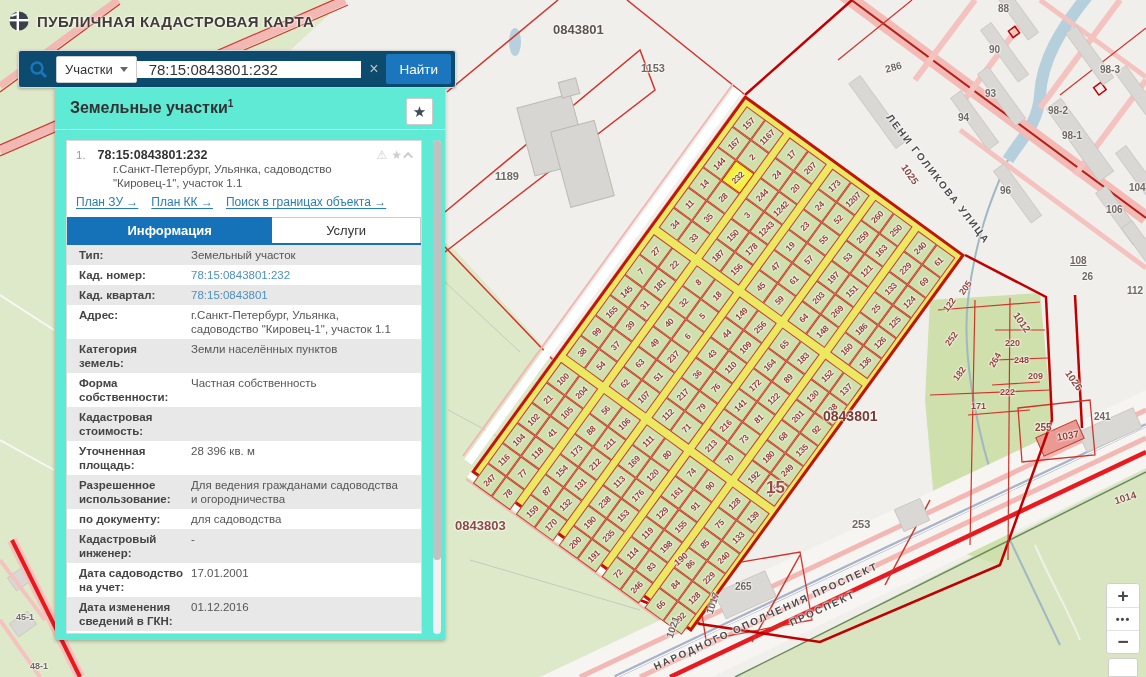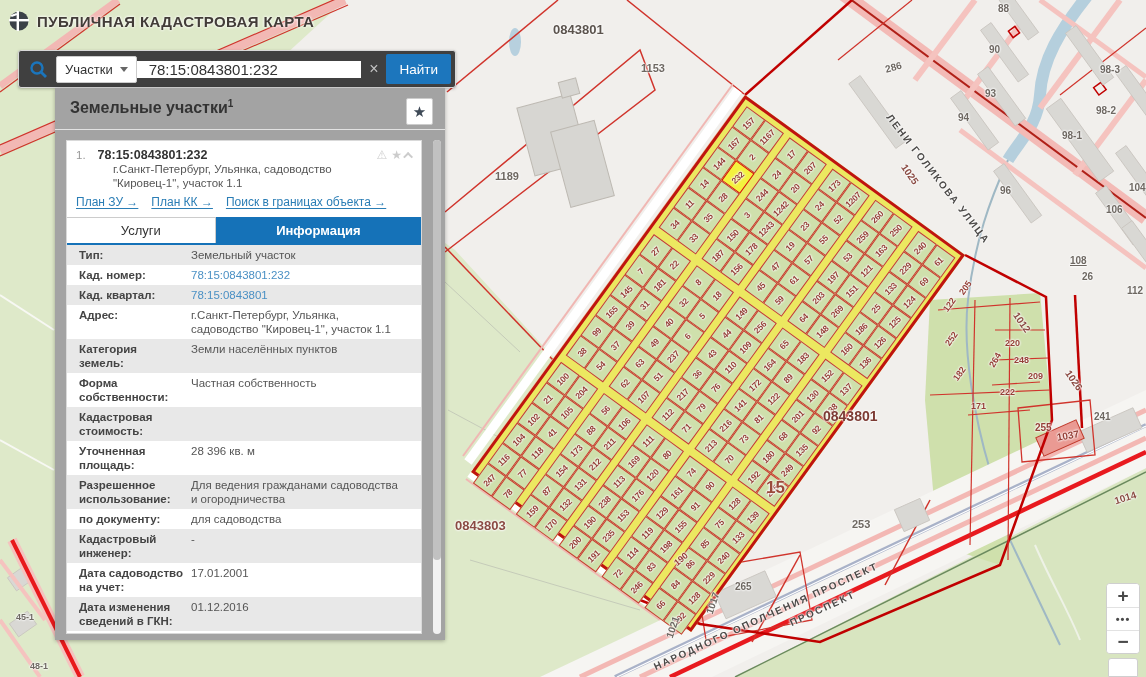--- a/index.html
+++ b/index.html
@@ -37,36 +37,36 @@
   #extra-ctl { position:absolute; left:1108px; top:658px; width:30px; height:19px;
     background:#fff; border:1px solid #cfcfcf; border-radius:3px 3px 0 0; z-index:6; }
 
   
   #app-header { position:absolute; left:8px; top:10px; z-index:7; display:flex; align-items:center; }
   #app-title { font-size:15px; font-weight:bold; color:#423c38; letter-spacing:0.4px; margin-left:7px;
     text-shadow:0 0 3px rgba(255,255,255,.9),0 0 3px rgba(255,255,255,.9); }
 
   
   #searchbar { position:absolute; left:18px; top:50px; width:438px; height:38px; z-index:8;
-    background:#404040; border:1px solid #d8d8d8; border-radius:3px;
+    background:#0c4a6e; border:1px solid #d8d8d8; border-radius:3px;
     box-shadow:0 1px 3px rgba(0,0,0,.25); display:flex; align-items:center; }
   #search-icon { margin:0 8px 0 10px; flex:0 0 auto; }
   #search-cat { display:flex; align-items:center; border:1px solid #ccc; border-radius:2px;
     height:27px; padding:0 8px; font-size:13px; color:#333; cursor:pointer; background:#fff; }
   #search-cat .caret { width:0; height:0; border-left:4px solid transparent;
     border-right:4px solid transparent; border-top:5px solid #666; margin-left:7px; }
   #search-input { flex:1; border:none; outline:none; font-size:15px; color:#333;
     padding:0 4px 0 12px; font-family:"Liberation Sans",sans-serif; min-width:0; }
   #search-clear { color:#c2c2c2; font-size:16px; padding:0 8px; cursor:pointer; }
   #search-btn { height:30px; padding:0 13px; margin-right:4px; background:#1c76bd; color:#fff;
     font-size:13.5px; border:none; border-radius:2px; cursor:pointer; }
 
   
   #panel { position:absolute; left:55px; top:88px; width:390px; height:552px; z-index:8;
-    background:#a3a3a3; box-shadow:0 1px 4px rgba(0,0,0,.3); overflow:hidden; }
+    background:#5eead4; box-shadow:0 1px 4px rgba(0,0,0,.3); overflow:hidden; }
   #panel-head { height:42px; display:flex; align-items:flex-start; justify-content:space-between;
     padding:10px 12px 0 15px; border-bottom:1px solid #e2e2e2; }
   #panel-title { font-size:16px; font-weight:bold; color:#333; }
   #panel-title sup { font-size:10px; color:#333; }
   #panel-star { width:27px; height:27px; border:1px solid #ccc; border-radius:2px; background:#fff;
     color:#3f4a57; font-size:15px; line-height:25px; text-align:center; cursor:pointer; }
 
   #scroll-track { position:absolute; right:4px; top:52px; width:8px; height:494px; background:#f1f1f1; border-radius:4px; }
   #scroll-thumb { position:absolute; left:0; top:0; width:8px; height:420px; background:#c1c1c1; border-radius:4px; }
 
@@ -824,21 +824,21 @@
       <span class="map-label" style="left: 1056px; top: 432px; font-size: 10px; color: rgb(149, 63, 55); transform: rotate(-10deg);">1037</span>
       <span class="map-label" style="left: 1070px; top: 255px; font-size: 10px; color: rgb(110, 104, 98); text-decoration: underline;">108</span>
       <span class="map-label" style="left: 1082px; top: 271px; font-size: 10px; color: rgb(110, 104, 98);">26</span>
       <span class="map-label" style="left: 1127px; top: 285px; font-size: 10px; color: rgb(110, 104, 98);">112</span>
       <span class="map-label" style="left: 998px; top: 3px; font-size: 10px; color: rgb(110, 104, 98);">88</span>
       <span class="map-label" style="left: 989px; top: 44px; font-size: 10px; color: rgb(110, 104, 98);">90</span>
       <span class="map-label" style="left: 985px; top: 88px; font-size: 10px; color: rgb(110, 104, 98);">93</span>
       <span class="map-label" style="left: 958px; top: 112px; font-size: 10px; color: rgb(110, 104, 98);">94</span>
       <span class="map-label" style="left: 1000px; top: 185px; font-size: 10px; color: rgb(110, 104, 98);">96</span>
       <span class="map-label" style="left: 1062px; top: 130px; font-size: 10px; color: rgb(110, 104, 98);">98-1</span>
-      <span class="map-label" style="left: 1096px; top: 105px; font-size: 10px; color: rgb(110, 104, 98);">98-2</span>
+      <span class="map-label" style="left: 1048px; top: 105px; font-size: 10px; color: rgb(110, 104, 98);">98-2</span>
       <span class="map-label" style="left: 1100px; top: 64px; font-size: 10px; color: rgb(110, 104, 98);">98-3</span>
       <span class="map-label" style="left: 1129px; top: 182px; font-size: 10px; color: rgb(110, 104, 98);">104</span>
       <span class="map-label" style="left: 1106px; top: 204px; font-size: 10px; color: rgb(110, 104, 98);">106</span>
       <span class="map-label" style="left: 957px; top: 291px; font-size: 9px; color: rgb(149, 63, 55); transform: rotate(-55deg);">205</span>
       <span class="map-label" style="left: 941px; top: 308px; font-size: 9px; color: rgb(149, 63, 55); transform: rotate(-55deg);">122</span>
       <span class="map-label" style="left: 943px; top: 342px; font-size: 9px; color: rgb(149, 63, 55); transform: rotate(-55deg);">252</span>
       <span class="map-label" style="left: 951px; top: 377px; font-size: 9px; color: rgb(149, 63, 55); transform: rotate(-55deg);">182</span>
       <span class="map-label" style="left: 987px; top: 364px; font-size: 9px; color: rgb(149, 63, 55); transform: rotate(-60deg);">264</span>
       <span class="map-label" style="left: 1005px; top: 338px; font-size: 9px; color: rgb(149, 63, 55);">220</span>
       <span class="map-label" style="left: 1014px; top: 355px; font-size: 9px; color: rgb(149, 63, 55);">248</span>
@@ -899,22 +899,22 @@
           <span>⚠</span>
           <span>★</span>
           <span class="chev"></span>
         </span>
       </div>
       <div id="item-addr">г.Санкт-Петербург, Ульянка, садоводство "Кировец-1", участок 1.1</div>
       <div id="item-links">
         <a>План ЗУ →</a><a>План КК →</a><a>Поиск в границах объекта →</a>
       </div>
       <div id="tabs">
+        <div class="tab active">Информация</div>
         <div class="tab inactive">Услуги</div>
-        <div class="tab active">Информация</div>
       </div>
       <div id="fields">
           <div class="frow">
             <div class="flabel">Тип:</div>
             <div class="fvalue">Земельный участок</div>
           </div>
           <div class="frow">
             <div class="flabel">Кад. номер:</div>
             <div class="fvalue link">78:15:0843801:232</div>
           </div>

